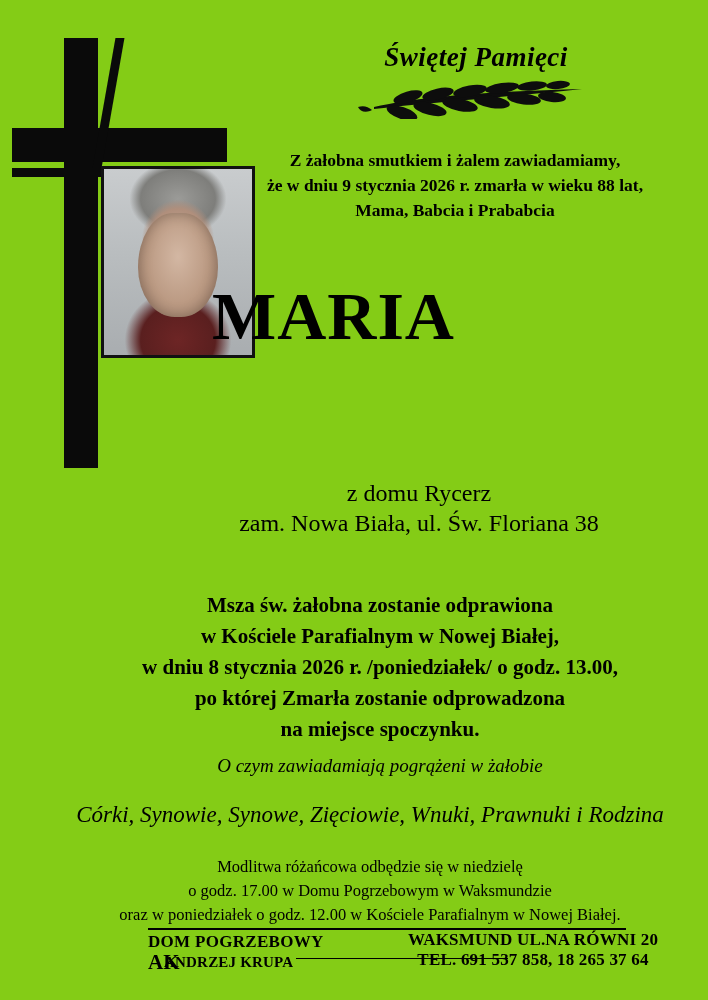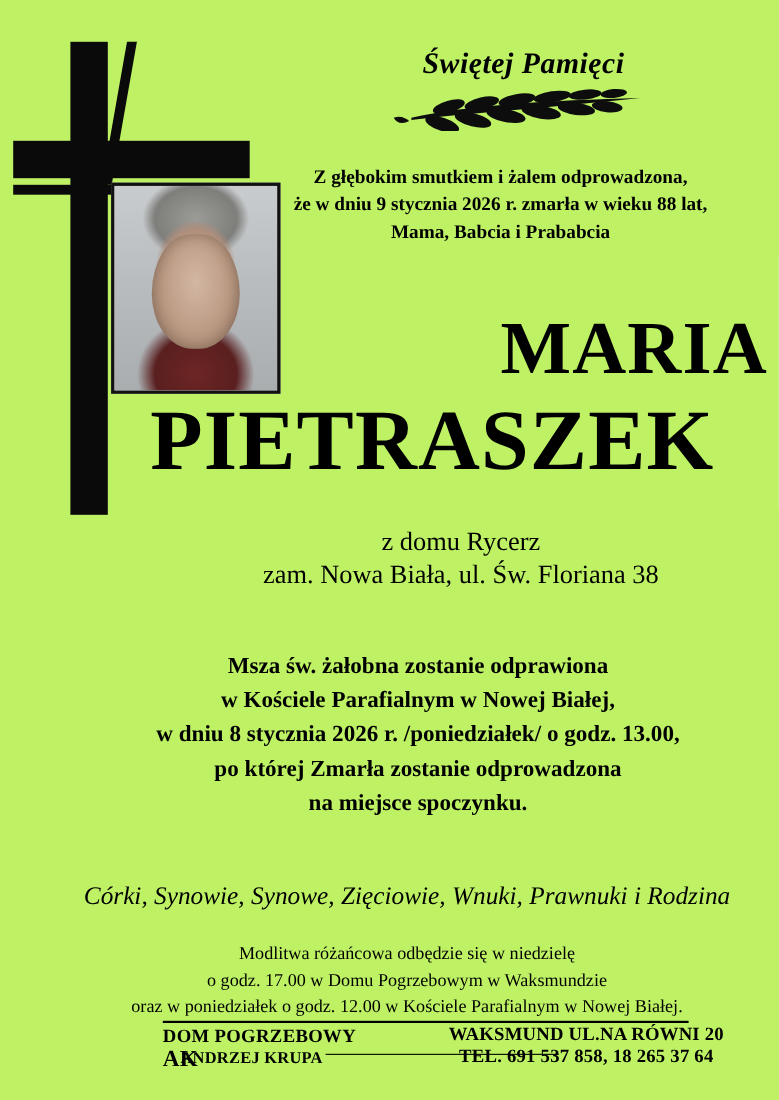--- a/index.html
+++ b/index.html
@@ -13,21 +13,21 @@
     position: relative;
     font-family: "Liberation Serif", serif;
     color: #000000;
     overflow: hidden;
   }
 
   .page {
     position: relative;
     width: 708px;
     height: 1000px;
-    background: #bef264;
+    background: #84cc16;
   }
 
   
   .cross {
     position: absolute;
     left: 12px;
     top: 38px;
     width: 215px;
     height: 430px;
   }
@@ -127,21 +127,21 @@
     font-weight: bold;
     font-size: 17.5px;
     line-height: 25px;
   }
 
   .name-first {
     position: absolute;
     left: 212px;
     top: 280px;
     width: 486px;
-    text-align: right;
+    text-align: left;
     font-size: 68px;
     font-weight: bold;
     letter-spacing: 1px;
     line-height: 72px;
   }
   .name-last {
     position: absolute;
     left: 88px;
     top: 358px;
     width: 610px;
@@ -308,41 +308,41 @@
           <ellipse cx="146" cy="11" rx="17" ry="5" transform="rotate(-8 146 11)"></ellipse>
           <ellipse cx="176" cy="9" rx="15" ry="4.5" transform="rotate(-6 176 9)"></ellipse>
           <ellipse cx="202" cy="8" rx="12" ry="4" transform="rotate(-5 202 8)"></ellipse>
           <path d="M14 34 C8 36, 4 34, 2 30 C8 28, 12 30, 16 33 Z"></path>
         </g>
       </svg>
     </div>
   </div>
 
   <div class="intro">
-    <div>Z głębokim smutkiem i żalem odprowadzona,</div>
+    <div>Z żałobna smutkiem i żalem zawiadamiamy,</div>
     <div>że w dniu 9 stycznia 2026 r. zmarła w wieku 88 lat,</div>
     <div>Mama, Babcia i Prababcia</div>
   </div>
 
   <div class="name-first">MARIA</div>
-  <div class="name-last">PIETRASZEK</div>
 
   <div class="sub-lines">
     <div>z domu Rycerz</div>
     <div>zam. Nowa Biała, ul. Św. Floriana 38</div>
   </div>
 
   <div class="mass">
     <div>Msza św. żałobna zostanie odprawiona</div>
     <div>w Kościele Parafialnym w Nowej Białej,</div>
     <div>w dniu 8 stycznia 2026 r. /poniedziałek/ o godz. 13.00,</div>
     <div>po której Zmarła zostanie odprowadzona</div>
     <div>na miejsce spoczynku.</div>
   </div>
 
+  <div class="announce">O czym zawiadamiają pogrążeni w żałobie</div>
   <div class="family">Córki, Synowie, Synowe, Zięciowie, Wnuki, Prawnuki i Rodzina</div>
 
   <div class="rosary">
     <div>Modlitwa różańcowa odbędzie się w niedzielę</div>
     <div>o godz. 17.00 w Domu Pogrzebowym w Waksmundzie</div>
     <div>oraz w poniedziałek o godz. 12.00 w Kościele Parafialnym w Nowej Białej.</div>
   </div>
 
   <div class="footer">
     <div class="footer-rule"></div>

